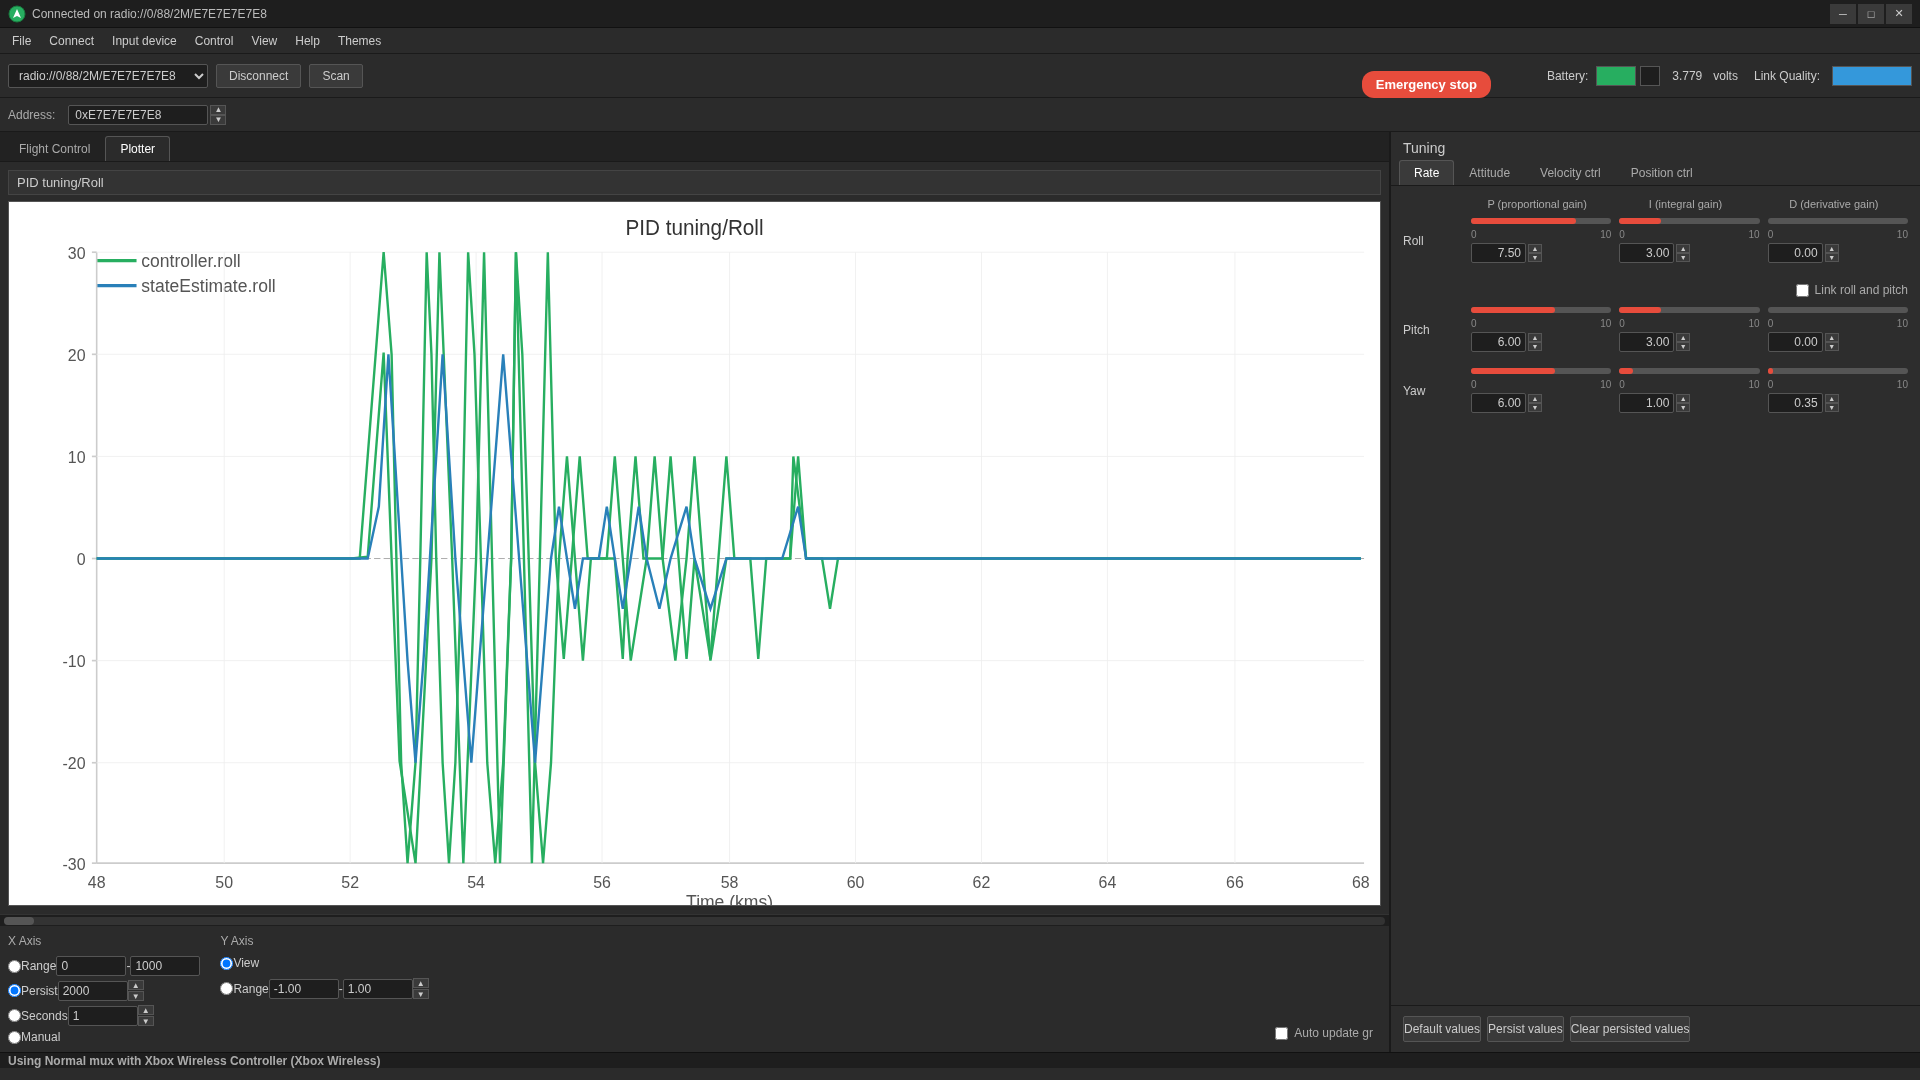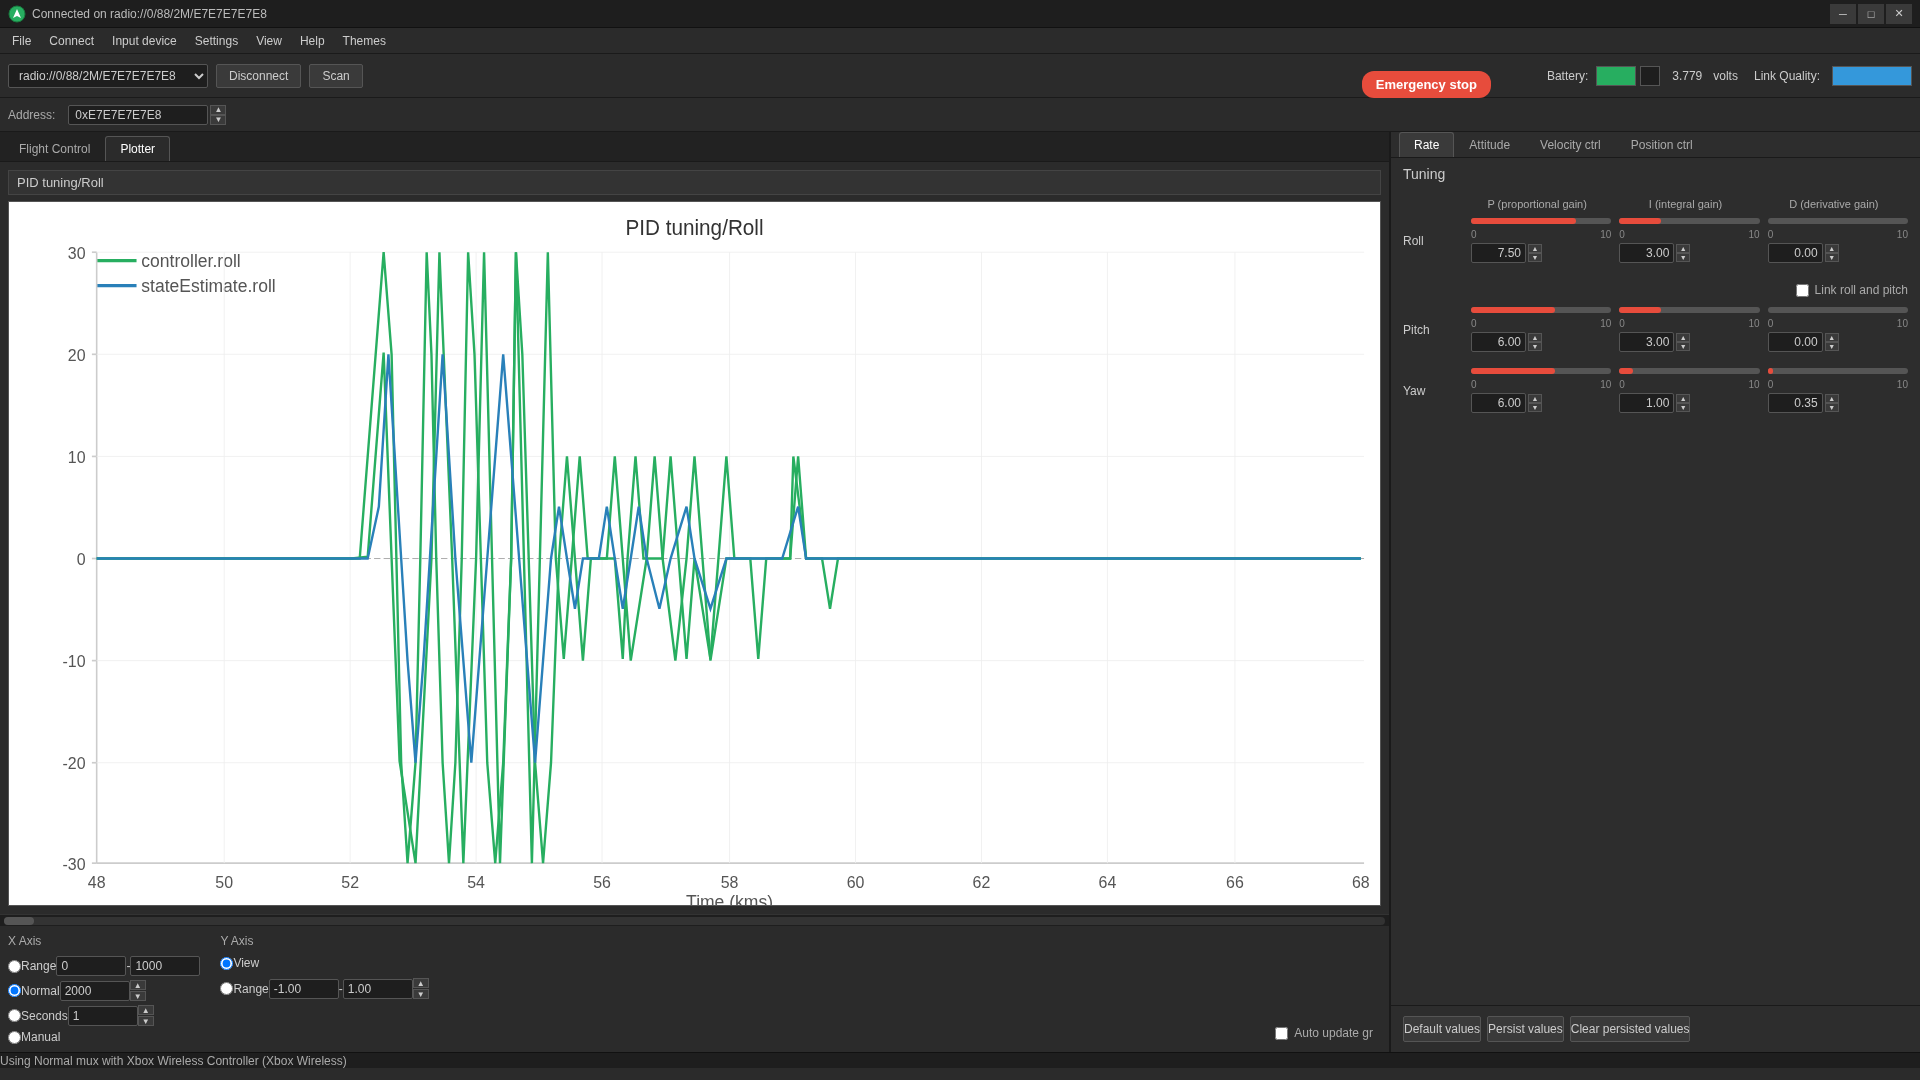--- a/index.html
+++ b/index.html
@@ -394,23 +394,24 @@
       border-radius: 2px;
     }
 
     
     #statusbar {
       height: 16px;
       background: #1e1e1e;
       border-top: 1px solid #111;
       display: flex;
       align-items: center;
-      padding: 0 0;
+      padding: 0 8px;
       font-size: 12px;
       color: #aaa;
+      font-weight: bold;
     }
 
     
     #chart-scrollbar {
       height: 12px;
       background: #1e1e1e;
       border-top: 1px solid #333;
       display: flex;
       align-items: center;
       padding: 0 4px;
@@ -458,21 +459,21 @@
     <button class="titlebar-btn">─</button>
     <button class="titlebar-btn">□</button>
     <button class="titlebar-btn close">✕</button>
   </div>
 </div>
 
 <div id="menubar">
   <div class="menu-item">File</div>
   <div class="menu-item">Connect</div>
   <div class="menu-item">Input device</div>
-  <div class="menu-item">Settings</div>
+  <div class="menu-item">Control</div>
   <div class="menu-item">View</div>
   <div class="menu-item">Help</div>
   <div class="menu-item">Themes</div>
 </div>
 
 <div id="toolbar">
   <select id="radio-select">
     <option>radio://0/88/2M/E7E7E7E7E8</option>
   </select>
   <button class="toolbar-btn">Disconnect</button>
@@ -774,21 +775,21 @@
         <div class="axis-title">X Axis</div>
         <div class="axis-row">
           <input type="radio" name="xaxis" style="">
           <span>Range</span>
           <input type="text" class="axis-input" value="0" style="">
           <span>-</span>
           <input type="text" class="axis-input" value="1000" style="">
         </div>
         <div class="axis-row">
           <input type="radio" name="xaxis" checked="" style="">
-          <span>Normal</span>
+          <span>Persist</span>
           <input type="text" class="axis-input" value="2000" style="">
           <div class="axis-spinner">
             <button class="spin-btn">▲</button>
             <button class="spin-btn">▼</button>
           </div>
         </div>
         <div class="axis-row">
           <input type="radio" name="xaxis" style="">
           <span>Seconds</span>
           <input type="text" class="axis-input" value="1" style="">
@@ -825,27 +826,27 @@
       <div style="flex:1"></div>
       <div id="auto-update-row" style="align-self:flex-end">
         <input type="checkbox" style="">
         <span>Auto update gr</span>
       </div>
     </div>
 
   </div>
 
   <div id="right-panel">
+    <div id="tuning-header">Tuning</div>
     <div id="tuning-tabs">
       <div class="tuning-tab active">Rate</div>
       <div class="tuning-tab">Attitude</div>
       <div class="tuning-tab">Velocity ctrl</div>
       <div class="tuning-tab">Position ctrl</div>
     </div>
-    <div id="tuning-header">Tuning</div>
     <div id="tuning-body">
 
       <div class="pid-col-headers">
         <div></div>
         <div class="pid-col-header">P (proportional gain)</div>
         <div class="pid-col-header">I (integral gain)</div>
         <div class="pid-col-header">D (derivative gain)</div>
       </div>
 
       <div class="pid-row">

